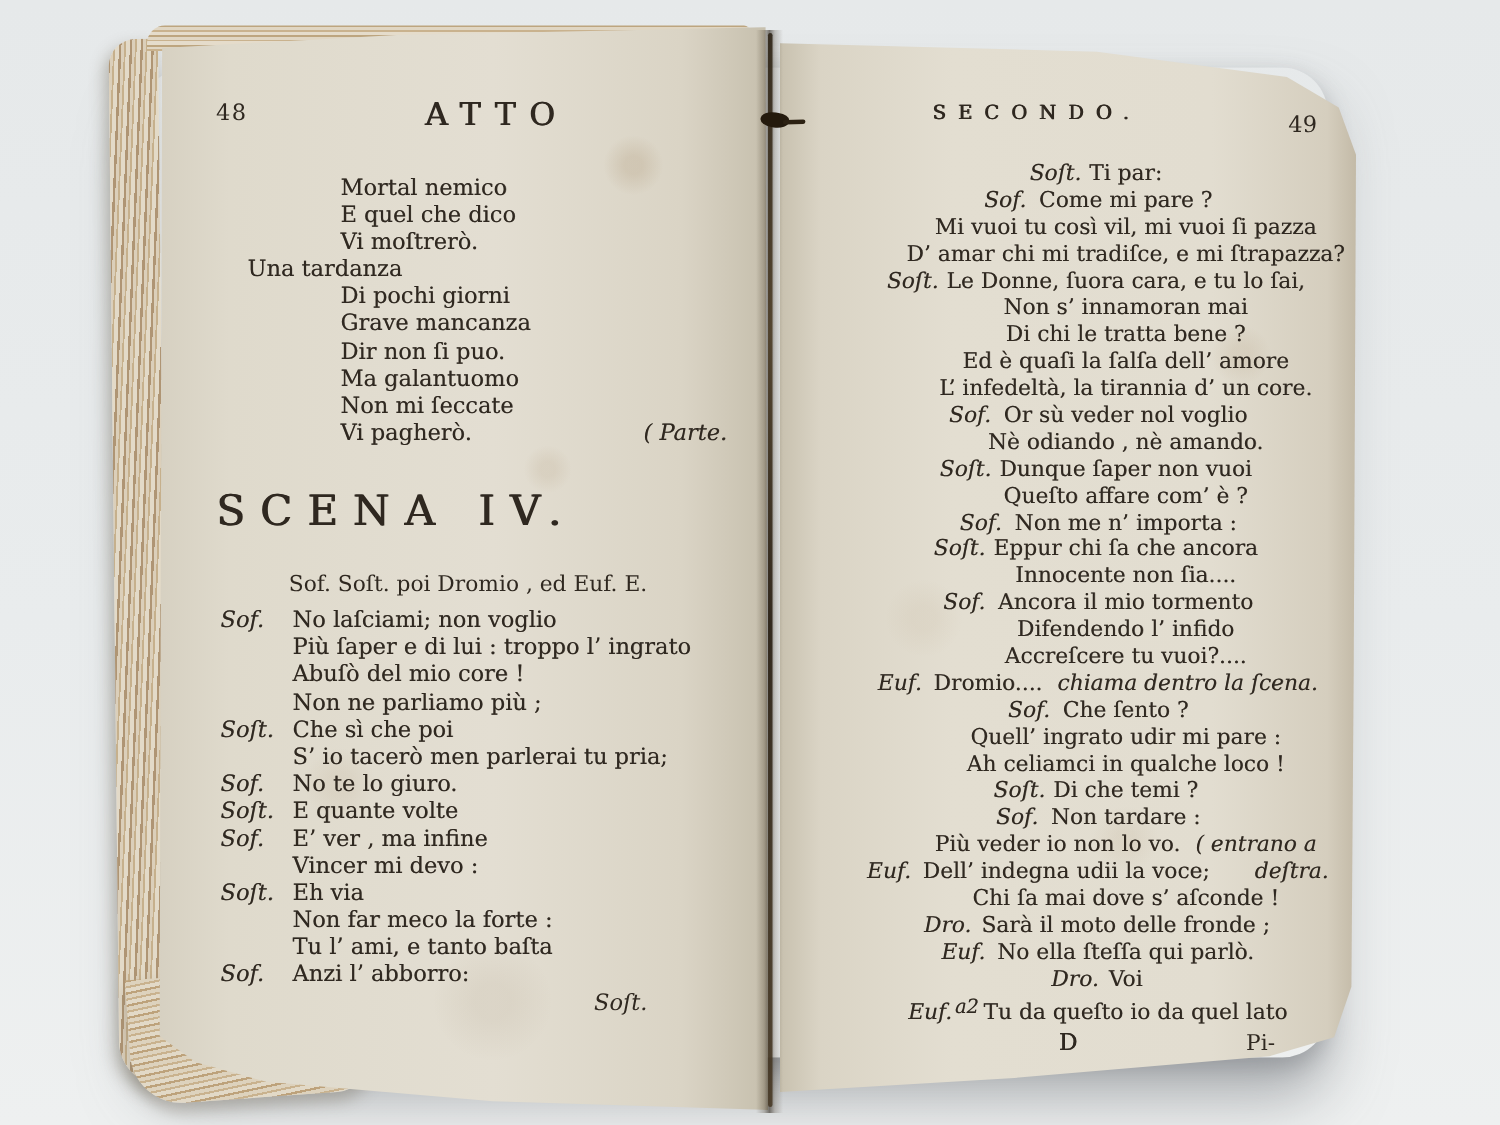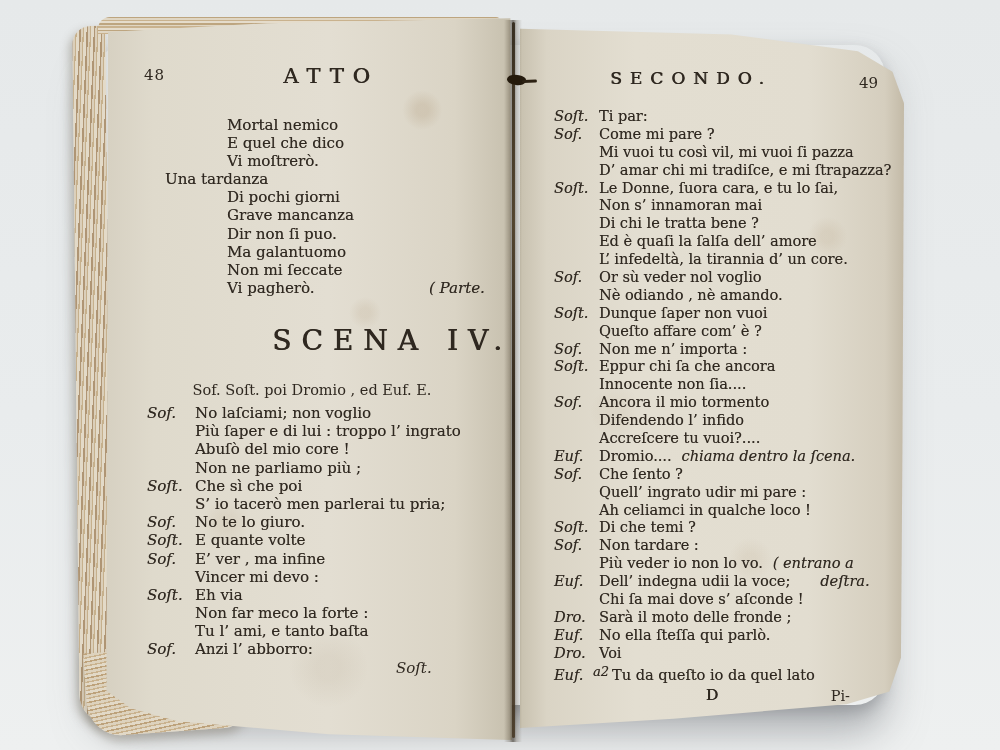--- a/index.html
+++ b/index.html
@@ -103,40 +103,40 @@
   
   .hdr-left { position:absolute; top:48px; left:0; right:0; height:24px; }
   .pagenum-left { position:absolute; left:40px; top:2px; font-size:15px; letter-spacing:1px; }
   .title-left {
     position:absolute; left:0; right:0; text-align:center; padding-left:46px;
     font-size:21px; letter-spacing:9px; text-shadow:.6px 0 0 currentColor;
   }
   .verse-block { position:absolute; top:100px; left:43px; }
   .verse-block .line { height:18.1px; line-height:18.1px; font-size:15px; }
   .scene-heading {
-    position:absolute; top:308px; left:0; right:0; text-align:right; padding-left:40px;
+    position:absolute; top:308px; left:0; right:0; text-align:left; padding-left:40px;
     font-size:28px; letter-spacing:10px; text-shadow:.7px 0 0 currentColor;
   }
   .scene-direction {
     position:absolute; top:366px; left:0; right:0; text-align:center; padding-left:8px;
     font-size:14.5px;
   }
   .dialogue-left { position:absolute; top:388px; left:43px; right:4px; }
   .dialogue-left .line { height:18.2px; line-height:18.2px; font-size:15px; }
   .catchword-left { position:absolute; left:292px; top:643px; font-style:italic; font-size:15px; }
 
   
   .hdr-right { position:absolute; top:42px; left:0; right:0; height:24px; }
   .title-right {
     position:absolute; left:0; right:12px; text-align:center; padding-right:30px;
-    font-size:17px; letter-spacing:8px; text-shadow:.6px 0 0 currentColor;
+    font-size:13px; letter-spacing:8px; text-shadow:.6px 0 0 currentColor;
   }
   .pagenum-right { position:absolute; right:26px; top:6px; font-size:15px; }
   .dialogue-right { position:absolute; top:82px; left:34px; right:2px; }
-  .dialogue-right .line { height:17.9px; line-height:17.9px; font-size:14.5px; }
+  .dialogue-right .line { height:17.9px; line-height:17.9px; font-size:14.5px;text-align:center; }
   .dialogue-right .speaker { width:45px; }
   .dialogue-right .cont { padding-left:45px; }
   .footer-right { position:absolute; top:660px; left:0; right:0; height:24px; }
   .sig { position:absolute; left:0; right:0; text-align:center; font-size:15.5px; text-shadow:.4px 0 0 currentColor; }
   .catch { position:absolute; right:54px; top:2px; font-size:14.5px; }
 </style>
 </head>
 <body>
 
 <div class="book-shadow"></div>

